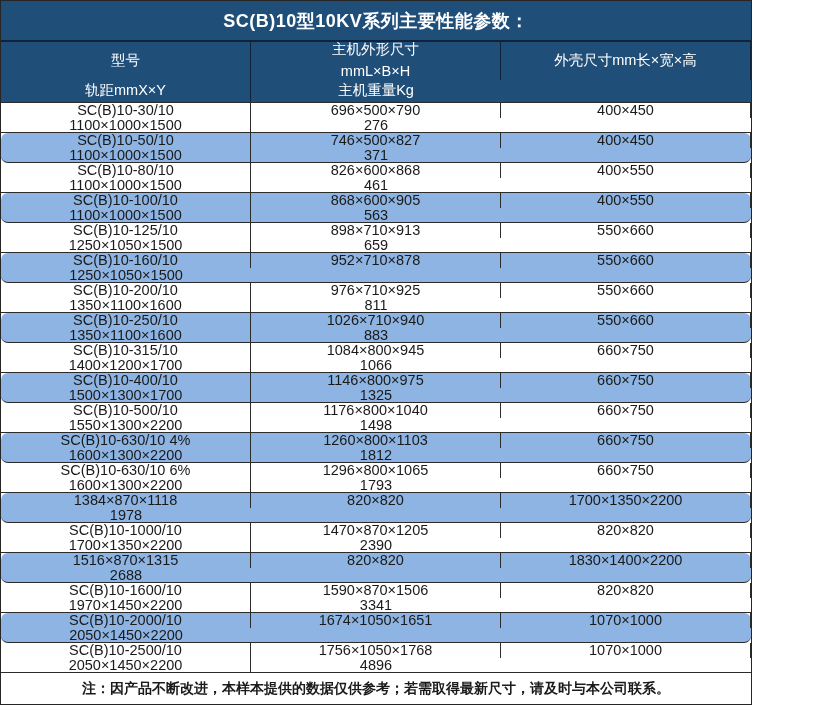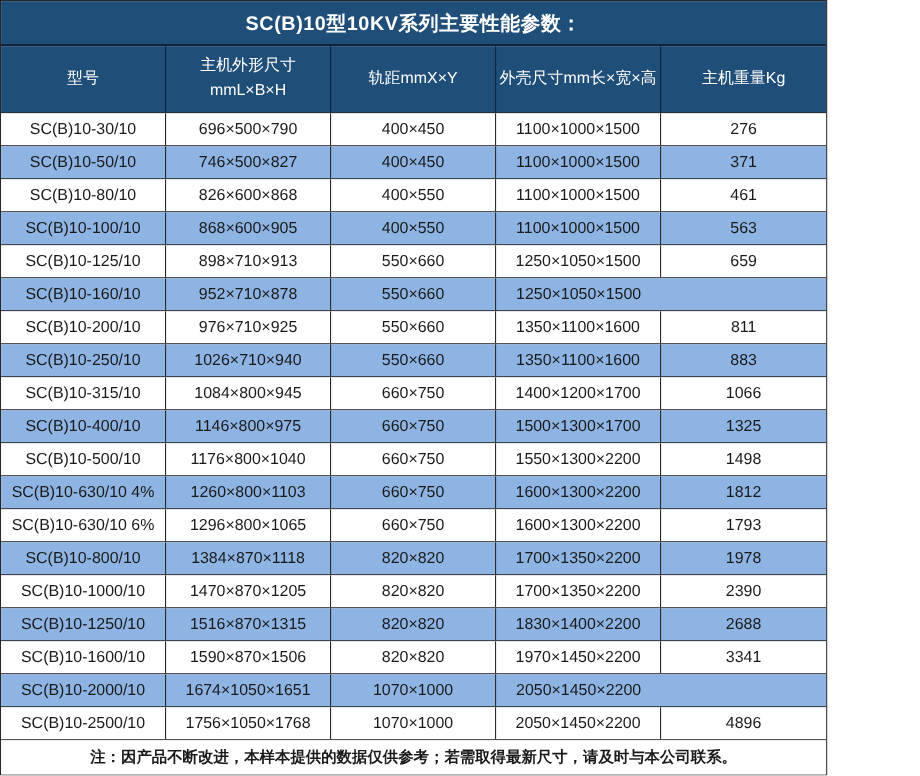--- a/index.html
+++ b/index.html
@@ -19,21 +19,21 @@
     height: 41px; flex: 0 0 41px;
     background: #1F4E79;
     border-bottom: 2px solid #10233b;
     color: #ffffff;
     font-size: 18px; font-weight: bold;
     display: flex; align-items: center; justify-content: center;
     letter-spacing: 0.5px;
   }
   .grid-row {
     display: grid;
-    grid-template-columns: repeat(5, 1fr);
+    grid-template-columns: repeat(3, 1fr);
     border-bottom: 1px solid #2b2b2b;
   }
   .header-row {
     flex: 0 0 61px; height: 61px;
     background: #1F4E79;
   }
   .header-row .cell {
     color: #ffffff;
     font-size: 14.5px;
     white-space: pre-line;
@@ -42,41 +42,41 @@
   }
   .cell {
     display: flex; align-items: center; justify-content: center;
     text-align: center;
     border-right: 1px solid #2b2b2b;
     font-size: 14.5px;
     overflow: hidden;
   }
   .cell:last-child { border-right: none; text-align: right; }
   .body-row { flex: 0 0 30px; height: 30px; background: #ffffff; }
-  .body-row.alt { background: #8DB4E2; }
+  .body-row.alt { background: #8DB4E2; border-radius: 7px; }
   .note-row {
     flex: 1 1 auto;
     background: #ffffff;
     display: flex; align-items: center; justify-content: center;
     font-size: 14px; font-weight: bold;
     border-bottom: none;
   }
 </style>
 </head>
 <body>
 
 <div class="sheet">
   <div class="title-bar">SC(B)10型10KV系列主要性能参数：</div>
 
   <div class="grid-row header-row" id="header-row">
       <div class="cell">型号</div>
       <div class="cell">主机外形尺寸
 mmL×B×H</div>
+      <div class="cell">外壳尺寸mm长×宽×高</div>
       <div class="cell">轨距mmX×Y</div>
-      <div class="cell">外壳尺寸mm长×宽×高</div>
       <div class="cell">主机重量Kg</div>
     </div>
 
   <div id="body-rows" style="display:contents;"><div class="grid-row body-row">
         <div class="cell">SC(B)10-30/10</div>
         <div class="cell">696×500×790</div>
         <div class="cell">400×450</div>
         <div class="cell">1100×1000×1500</div>
         <div class="cell">276</div>
       </div><div class="grid-row body-row alt">
@@ -144,33 +144,31 @@
         <div class="cell">660×750</div>
         <div class="cell">1600×1300×2200</div>
         <div class="cell">1812</div>
       </div><div class="grid-row body-row">
         <div class="cell">SC(B)10-630/10 6%</div>
         <div class="cell">1296×800×1065</div>
         <div class="cell">660×750</div>
         <div class="cell">1600×1300×2200</div>
         <div class="cell">1793</div>
       </div><div class="grid-row body-row alt">
-        <div class="cell">SC(B)10-800/10</div>
         <div class="cell">1384×870×1118</div>
         <div class="cell">820×820</div>
         <div class="cell">1700×1350×2200</div>
         <div class="cell">1978</div>
       </div><div class="grid-row body-row">
         <div class="cell">SC(B)10-1000/10</div>
         <div class="cell">1470×870×1205</div>
         <div class="cell">820×820</div>
         <div class="cell">1700×1350×2200</div>
         <div class="cell">2390</div>
       </div><div class="grid-row body-row alt">
-        <div class="cell">SC(B)10-1250/10</div>
         <div class="cell">1516×870×1315</div>
         <div class="cell">820×820</div>
         <div class="cell">1830×1400×2200</div>
         <div class="cell">2688</div>
       </div><div class="grid-row body-row">
         <div class="cell">SC(B)10-1600/10</div>
         <div class="cell">1590×870×1506</div>
         <div class="cell">820×820</div>
         <div class="cell">1970×1450×2200</div>
         <div class="cell">3341</div>

